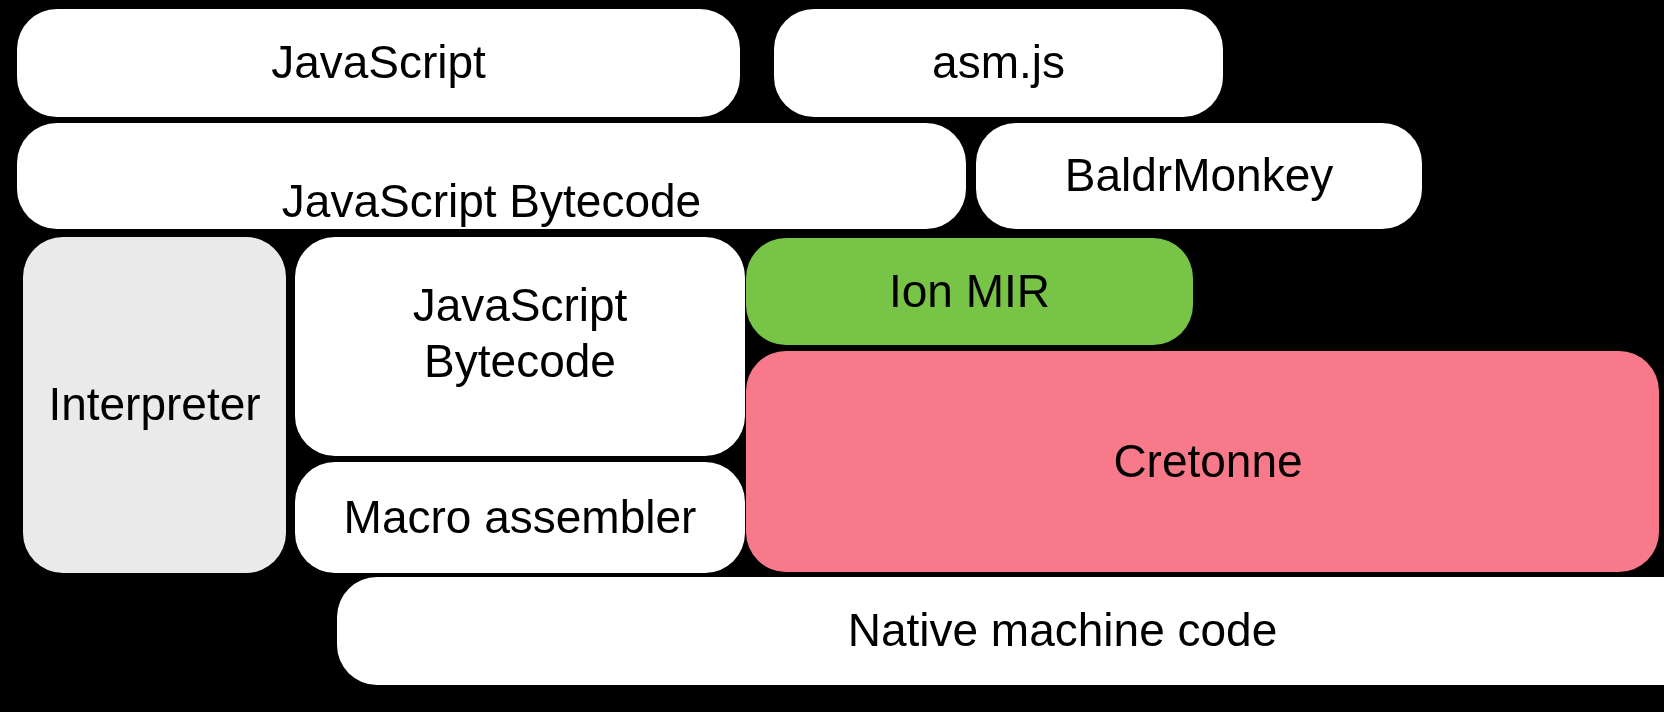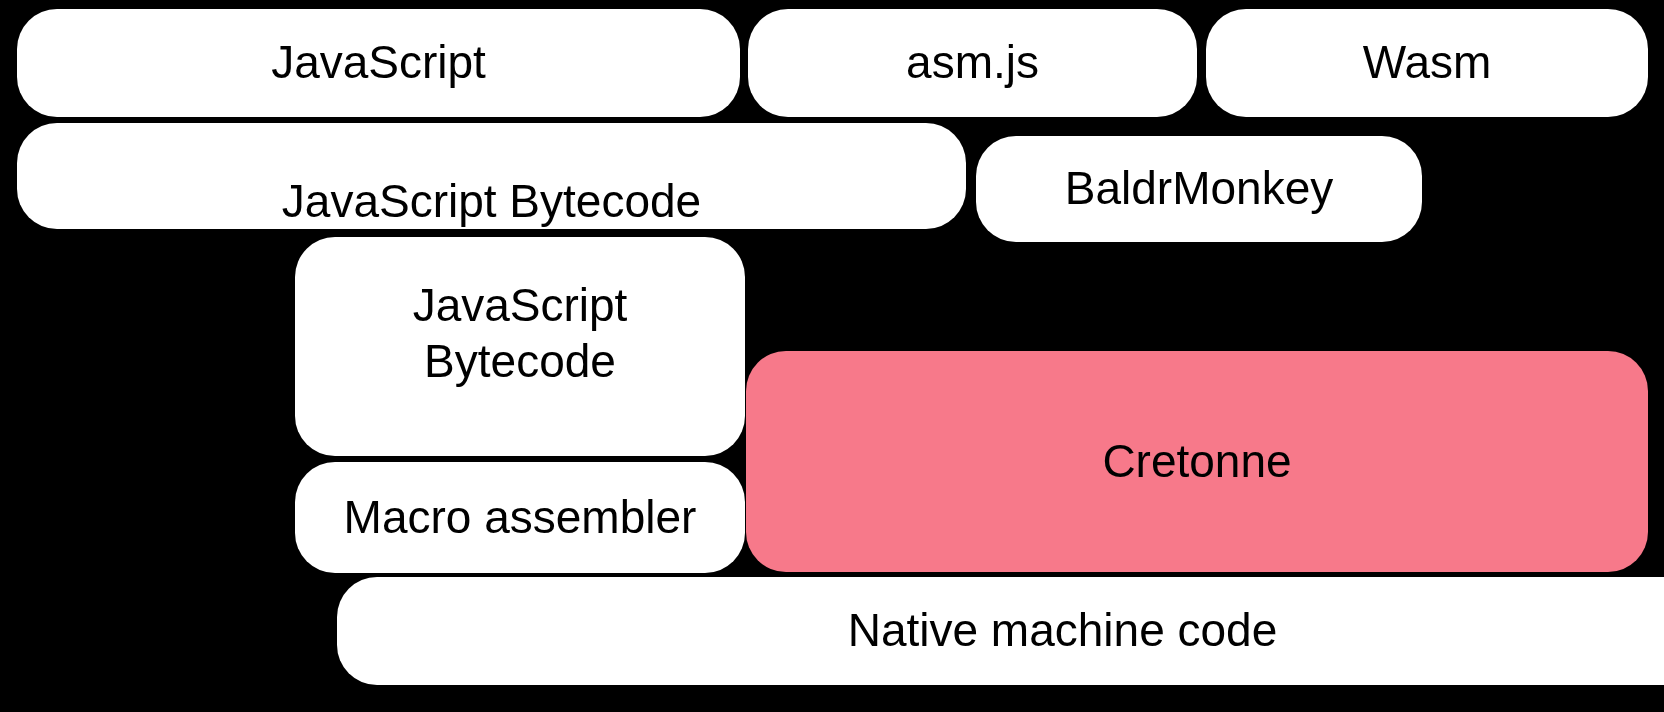--- a/index.html
+++ b/index.html
@@ -27,60 +27,63 @@
     font-size: 46px;
     line-height: 1.2;
     text-align: center;
     white-space: nowrap;
   }
   
   #b-javascript   { left: 17px;   top: 9px;   width: 723px;  height: 108px; }
   #b-asmjs        { left: 748px;  top: 9px;   width: 449px;  height: 108px; }
   #b-wasm         { left: 1206px; top: 9px;   width: 442px;  height: 108px; }
   #b-bytecode     { left: 17px;   top: 123px; width: 949px;  height: 106px; justify-content: flex-end; }
-  #b-baldrmonkey  { left: 976px;  top: 123px; width: 446px;  height: 106px; margin-top: 13px; }
+  #b-baldrmonkey  { left: 976px;  top: 123px; width: 446px;  height: 106px; }
   #b-interpreter  { left: 23px;   top: 237px; width: 263px;  height: 336px; }
   #b-baseline     { left: 295px;  top: 237px; width: 450px;  height: 219px; padding-bottom: 26px; box-sizing: border-box; }
   #b-ionmir       { left: 746px;  top: 238px; width: 447px;  height: 107px; }
-  #b-cretonne     { left: 746px;  top: 351px; width: 902px;  height: 221px; }
+  #b-cretonne     { left: 746px;  top: 351px; width: 902px;  height: 221px; padding-left: 11px; }
   #b-macro        { left: 295px;  top: 462px; width: 450px;  height: 111px; text-align: center; }
   #b-native       { left: 293px;  top: 577px; width: 1451px; height: 108px; margin-left: 44px; }
   .line { display: block; }
 </style>
 </head>
 <body>
 
 <div id="canvas" style="background: rgb(0, 0, 0);">
 
   <div class="block" id="b-javascript" style="background: rgb(255, 255, 255);">
     <span class="line">JavaScript</span>
   </div>
 
-  <div class="block" id="b-asmjs" style="background: rgb(255, 255, 255);">
+  <div class="block" id="b-asmjs" style="background: rgb(255, 255, 255); margin-left: 26px;">
     <span class="line">asm.js</span>
   </div>
 
-  <div class="block" id="b-wasm" style="background: rgb(255, 255, 255);">
-    <span class="line">Wasm</span>
-  </div>
 
   <div class="block" id="b-bytecode" style="background: rgb(255, 255, 255);">
     <span class="line">JavaScript Bytecode</span>
   </div>
 
   <div class="block" id="b-baldrmonkey" style="background: rgb(255, 255, 255);">
     <span class="line">BaldrMonkey</span>
   </div>
 
+  <div class="block" id="b-interpreter" style="background: rgb(234, 234, 234);">
+    <span class="line">Interpreter</span>
+  </div>
 
   <div class="block" id="b-baseline" style="background: rgb(255, 255, 255);">
     <span class="line">JavaScript</span>
     <span class="line">Bytecode</span>
   </div>
 
+  <div class="block" id="b-ionmir" style="background: rgb(119, 196, 71);">
+    <span class="line">Ion MIR</span>
+  </div>
 
   <div class="block" id="b-cretonne" style="background: rgb(247, 121, 138);">
     <span class="line">Cretonne</span>
   </div>
 
   <div class="block" id="b-macro" style="background: rgb(255, 255, 255);">
     <span class="line">Macro assembler</span>
   </div>
 
   <div class="block" id="b-native" style="background: rgb(255, 255, 255);">

